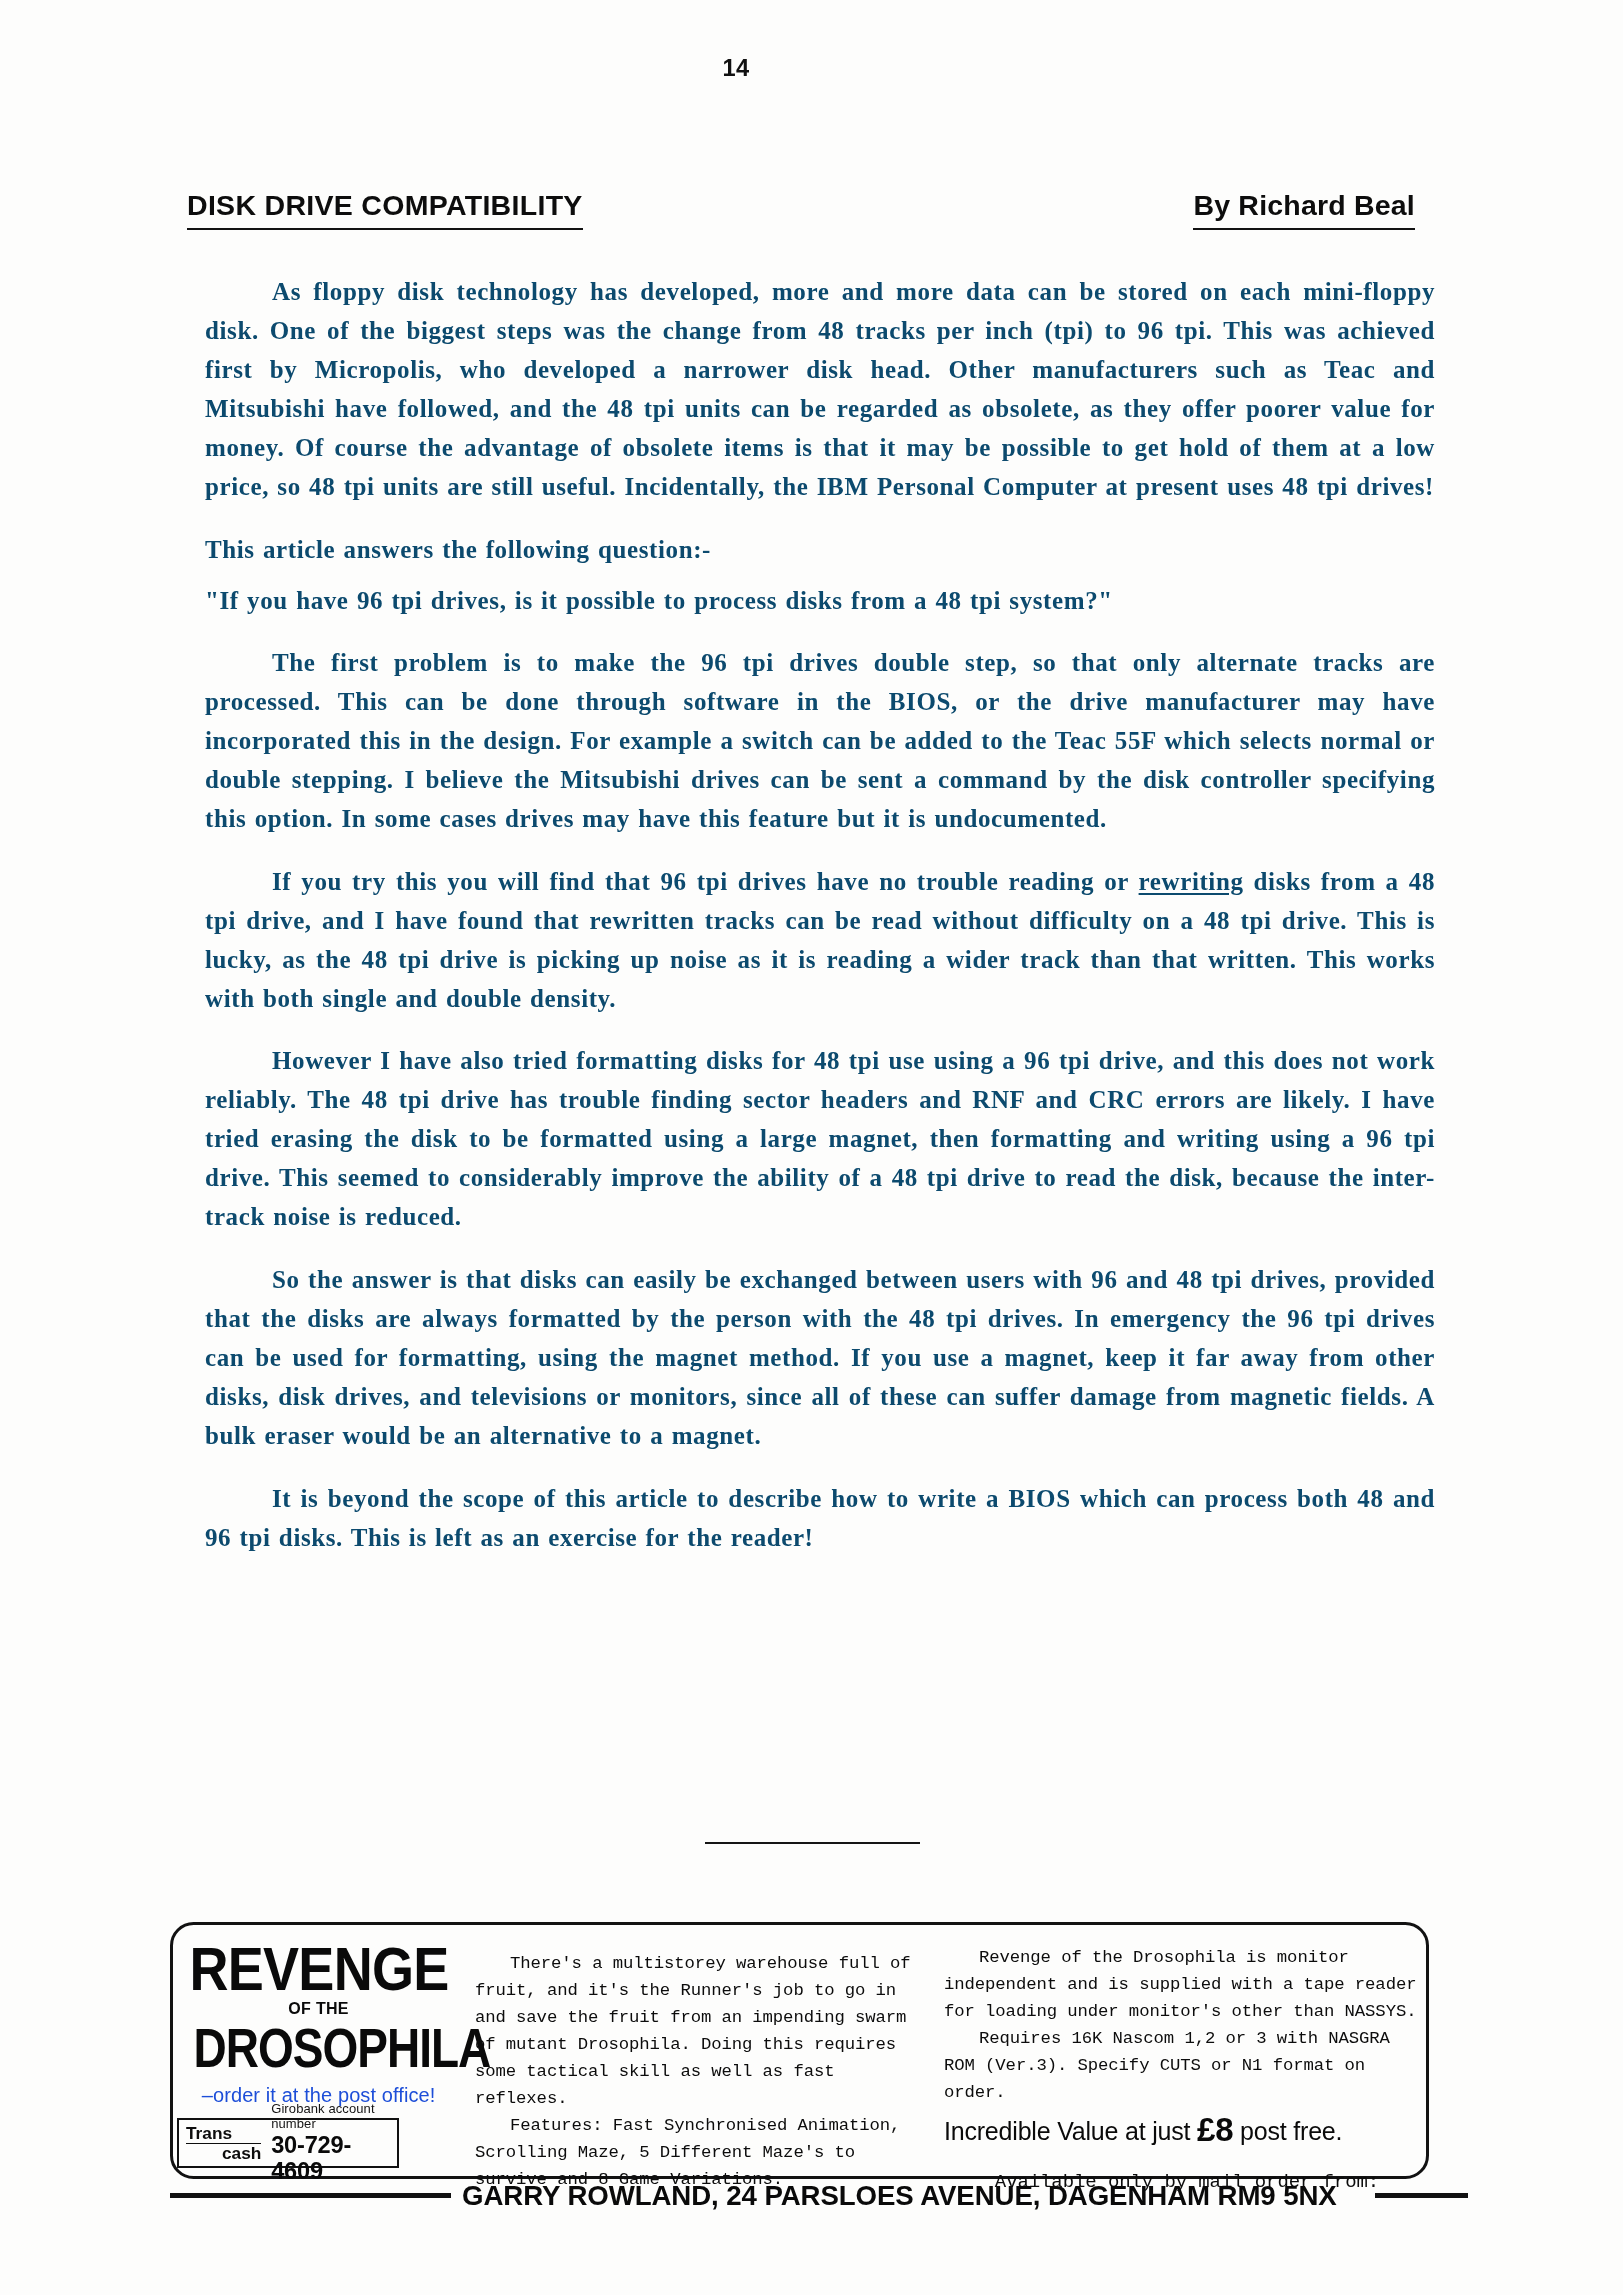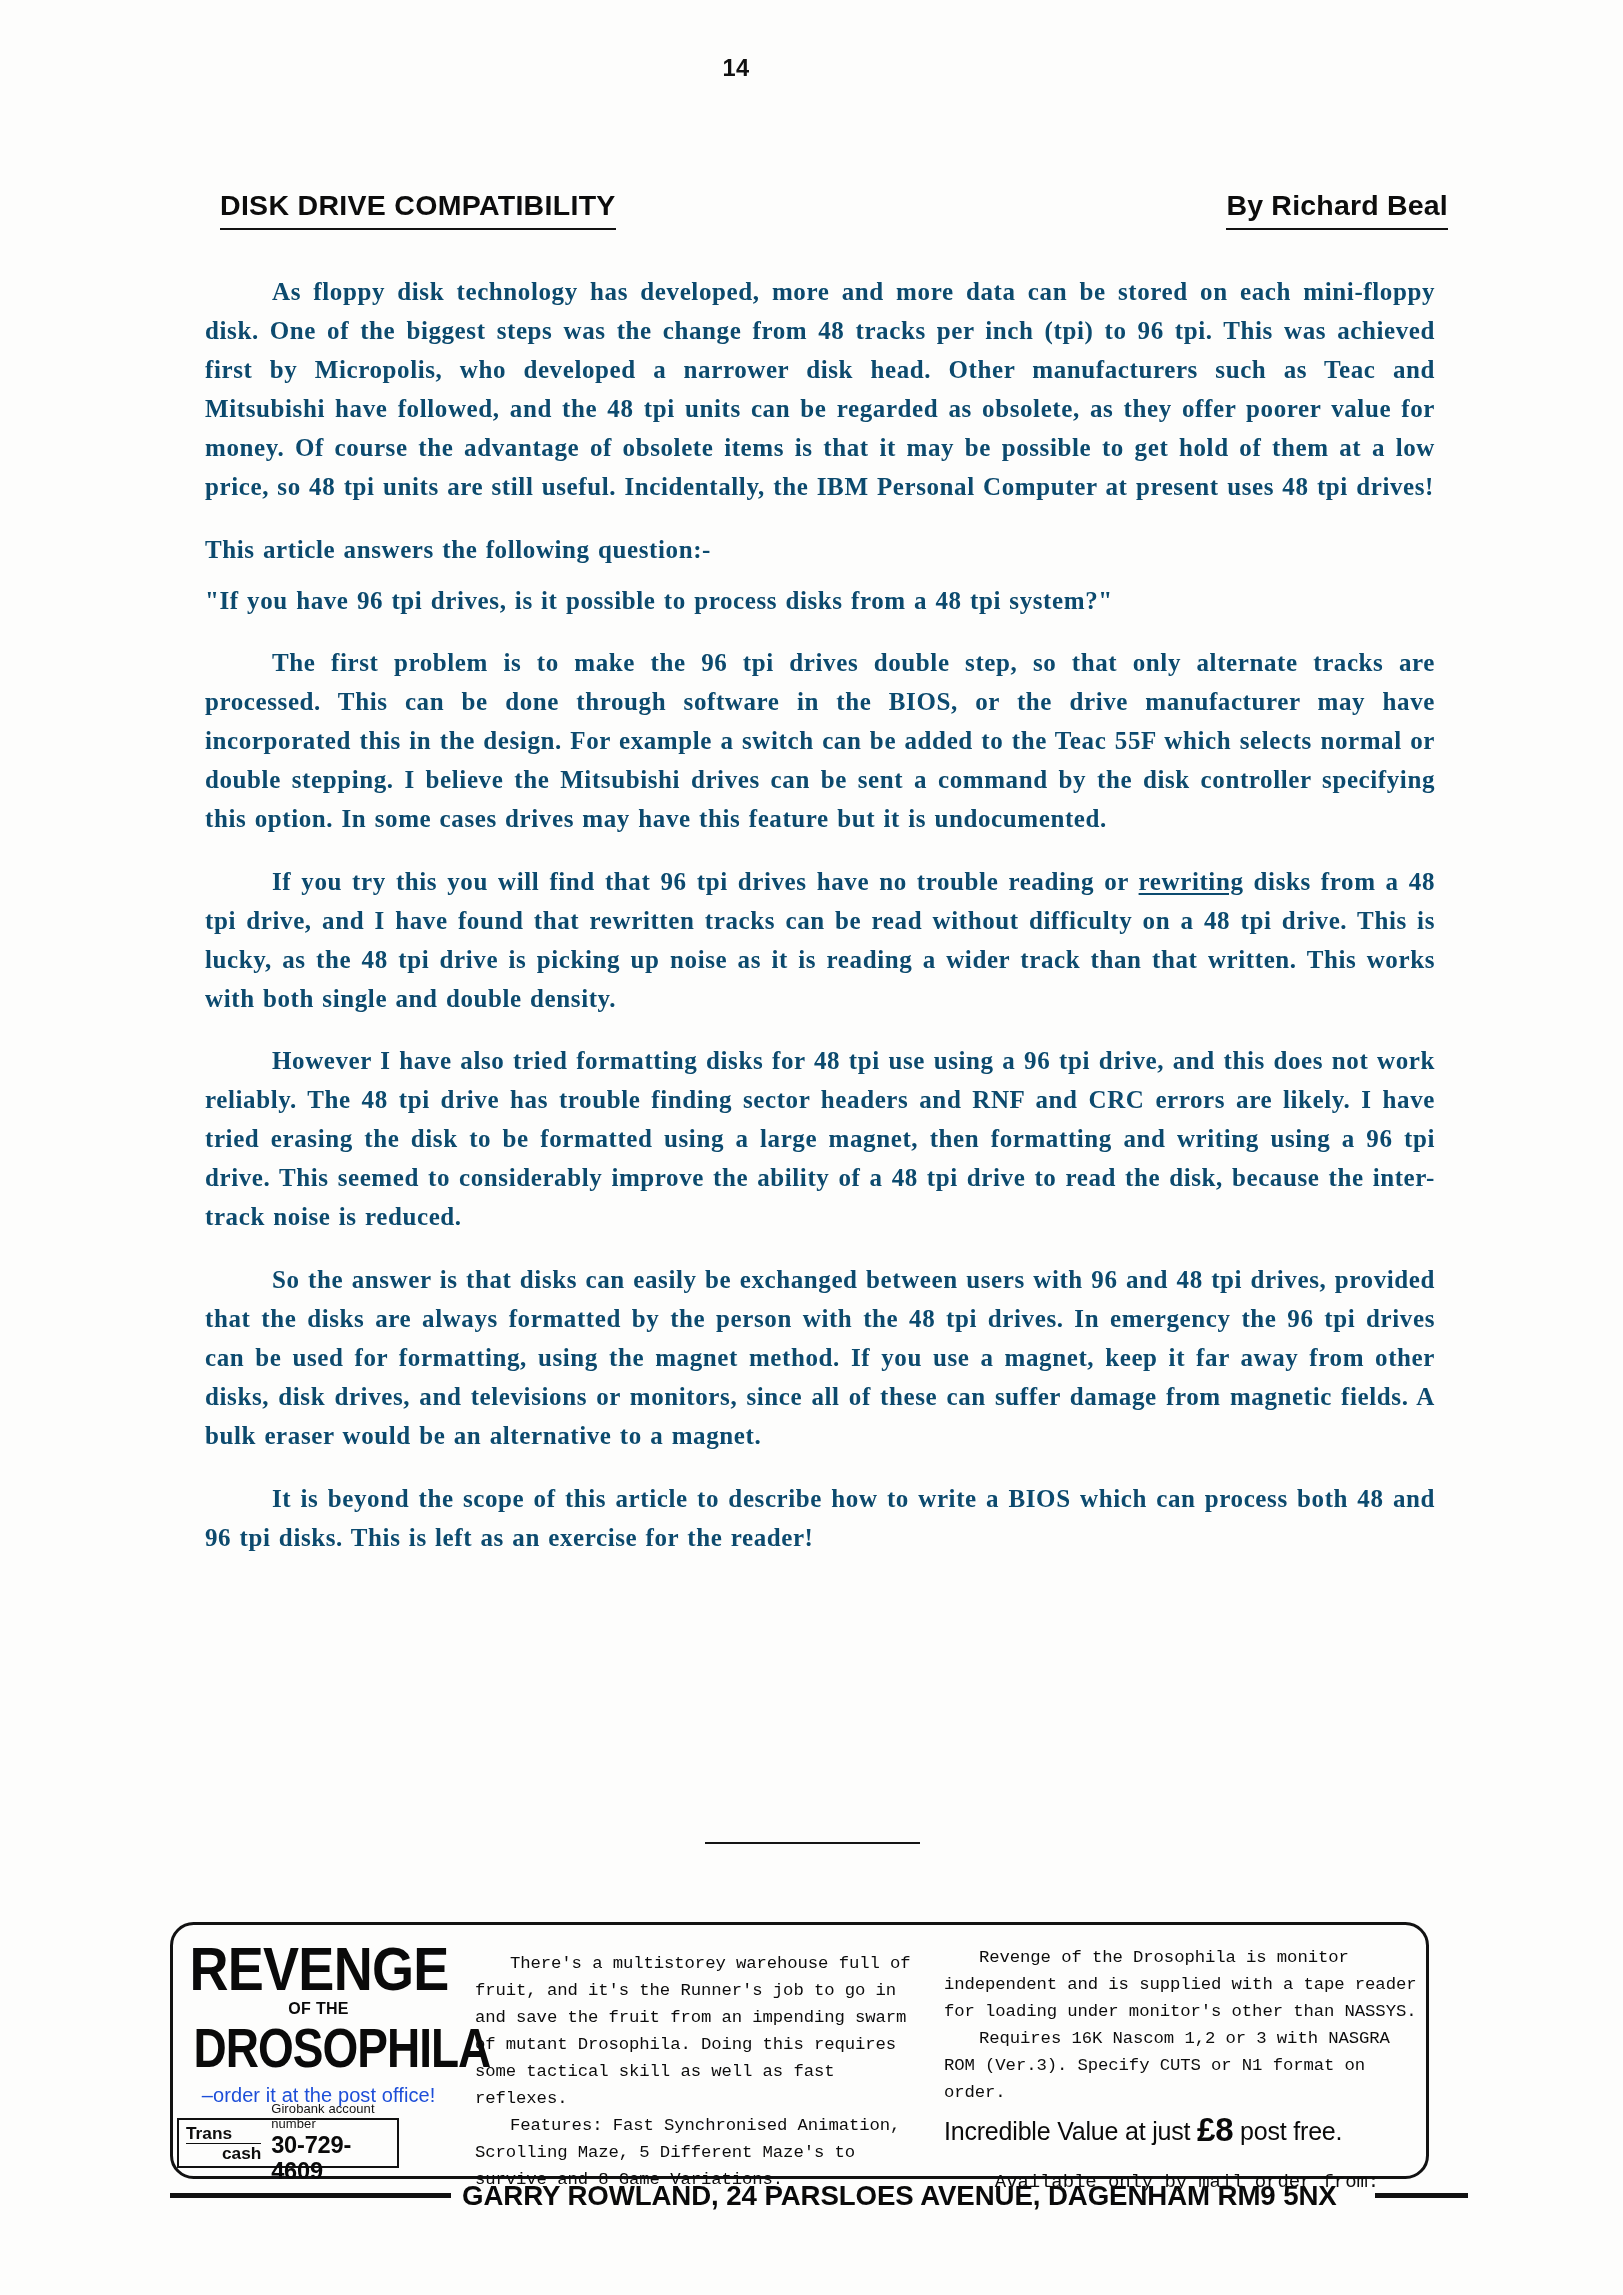--- a/index.html
+++ b/index.html
@@ -33,21 +33,21 @@
     font-size: 23.6px;
     font-weight: 600;
     color: #111;
     letter-spacing: 0.3px;
     margin-top: 12px;
   }
 
   
   .article-header {
     position: absolute;
-    left: 220px;
+    left: 187px;
     top: 189px;
     width: 1228px;
     display: flex;
     justify-content: space-between;
     align-items: flex-end;
     font-family: "Liberation Sans", sans-serif;
     font-size: 28.5px;
     font-weight: 700;
     color: #0d0d0d;
     letter-spacing: 0.1px;

